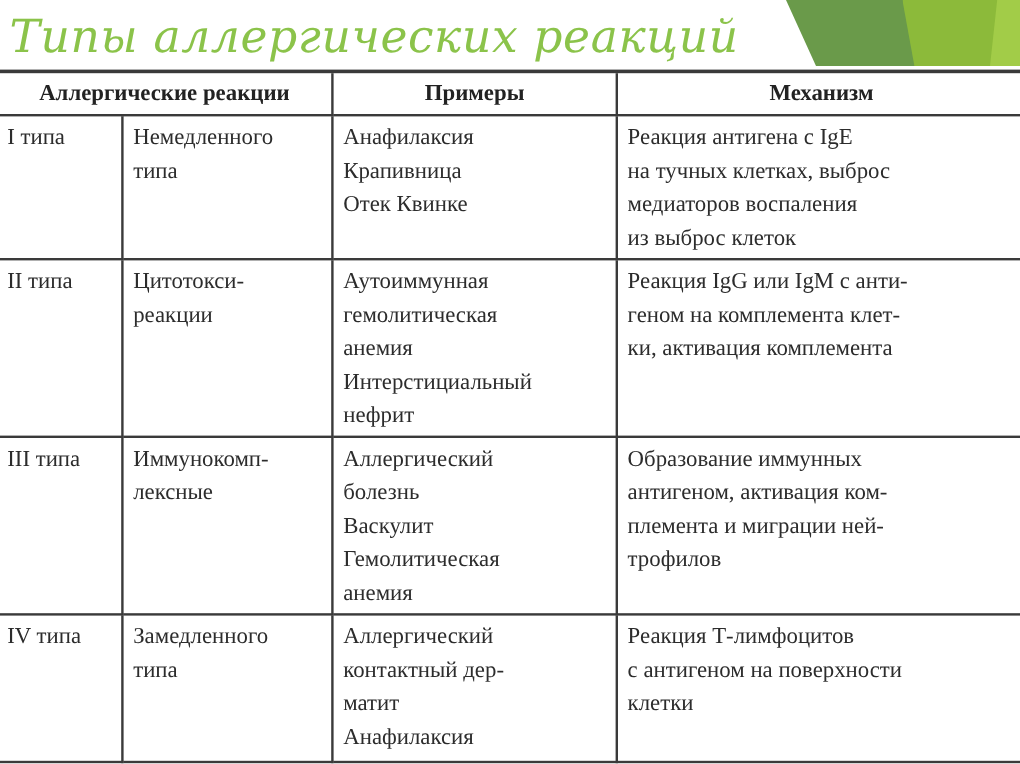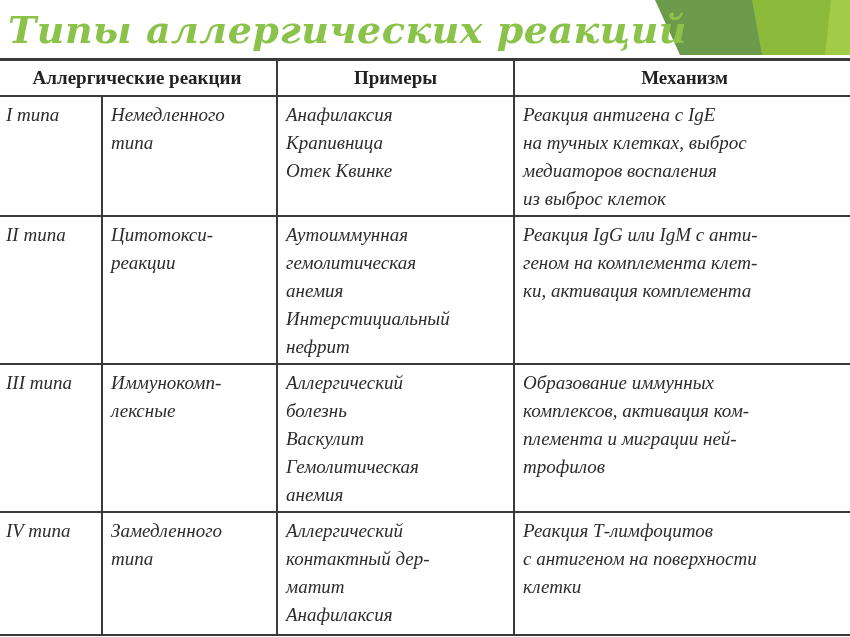--- a/index.html
+++ b/index.html
@@ -34,21 +34,21 @@
       background: #a2cc48;
       clip-path: polygon(6px 0, 100% 0, 100% 100%, 0 100%);
     }
     .title {
       position: absolute;
       left: 8px;
       top: 6px;
       margin: 0;
       font-family: "DejaVu Serif", serif;
       font-style: italic;
-      font-weight: bold;
+      font-weight: normal;
       font-size: 38px;
       line-height: 48px;
       color: #8bc34a;
       letter-spacing: 0.5px;
       white-space: nowrap;
       z-index: 2;
     }
     .rule-top {
       position: absolute;
       left: 0;
@@ -81,21 +81,21 @@
       font-size: 19px;
       line-height: 34px;
       text-align: center;
       color: #222;
     }
     table.grid td {
       font-size: 19px;
       line-height: 28px;
       padding: 4px 6px 2px 8px;
     }
-    .line { display: block; white-space: nowrap; font-style: italic; }
+    .line { display: block; white-space: nowrap; }
     .r1 td { height: 110px; }
     .r2 td { height: 140px; }
     .r3 td { height: 136px; }
     .r4 td { height: 115px; }
   </style>
 </head>
 <body>
 
 <div class="deco deco-a"></div>
 <div class="deco deco-b"></div>
@@ -171,21 +171,21 @@
       </td>
       <td>
         <span class="line">Аллергический</span>
         <span class="line">болезнь</span>
         <span class="line">Васкулит</span>
         <span class="line">Гемолитическая</span>
         <span class="line">анемия</span>
       </td>
       <td>
         <span class="line">Образование иммунных</span>
-        <span class="line">комплексов, активация ком-</span>
+        <span class="line">антигеном, активация ком-</span>
         <span class="line">племента и миграции ней-</span>
         <span class="line">трофилов</span>
       </td>
     </tr>
     <tr class="r4">
       <td>
           <span class="line">IV типа</span>
         </td>
       <td>
         <span class="line">Замедленного</span>

